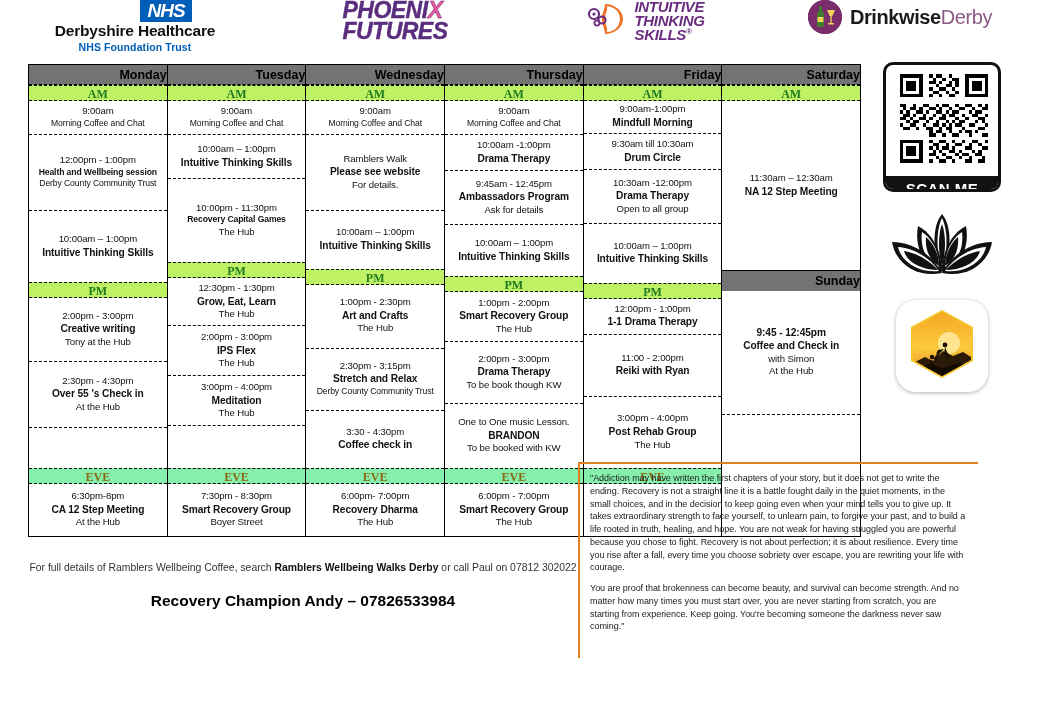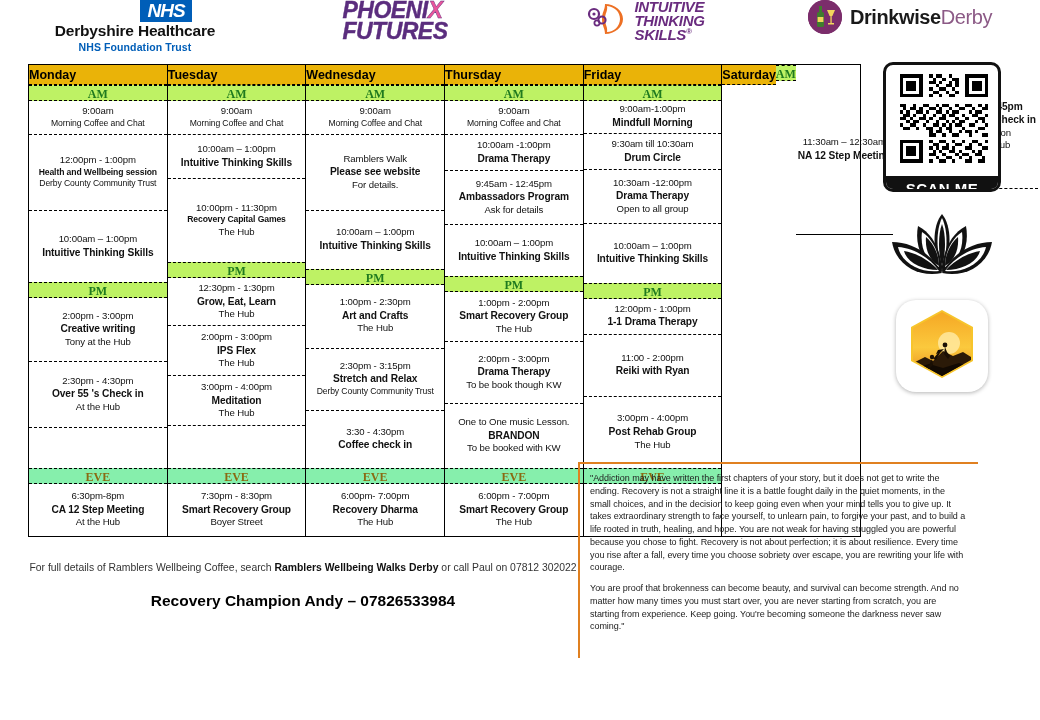--- a/index.html
+++ b/index.html
@@ -56,22 +56,22 @@
     display: flex;
   }
   .col {
     flex: 1 1 0;
     border-right: 1.6px solid #000;
     display: flex; flex-direction: column;
     min-width: 0;
   }
   .col:last-child { border-right: none; }
   .dayhead {
-    height: 20px; background: #eab308; color: #000;
-    font-size: 12.5px; font-weight: bold; text-align: left; line-height: 20px;
+    height: 20px; background: #737373; color: #000;
+    font-size: 12.5px; font-weight: bold; text-align: right; line-height: 20px;
     border-bottom: 1.6px dashed #000; flex: none;
   }
   .band {
     background: #bef264; color: #1f7a1f; font-weight: bold;
     font-size: 12px; text-align: center; line-height: 16px; height: 16px;
     border-top: 1.8px dashed #000; border-bottom: 1.8px dashed #000; flex: none;
     font-family: "Liberation Serif", serif;
   }
   .band.eve { background: #86efac; color: #8a6a12; }
   .seg { flex: none; display: flex; flex-direction: column; }
@@ -84,21 +84,21 @@
   }
   .cell:last-child { border-bottom: none; }
   .cell.nb { border-bottom: none; }
   .line { font-size: 9.6px; color: #111; line-height: 1.32; letter-spacing: -.1px;
           white-space: nowrap; overflow: hidden; }
   .line.b { font-weight: bold; font-size: 10.2px; }
   .line.sm { font-size: 8.6px; }
   .spacer { flex: 1 1 auto; }
 
   
-  .satcol { display: flex; flex-direction: row; }
+  .satcol { display: flex; flex-direction: column; }
   .satbox { flex: none; display: flex; flex-direction: column; }
 
   
   .rail { position: absolute; left: 866px; top: 62px; width: 152px; }
   .qr-wrap {
     width: 118px; height: 130px; margin: 0 auto;
     border: 3px solid #111; border-radius: 10px; background: #fff;
     display: flex; flex-direction: column; overflow: hidden;
   }
   .qr-img { flex: 1 1 auto; padding: 6px; }

